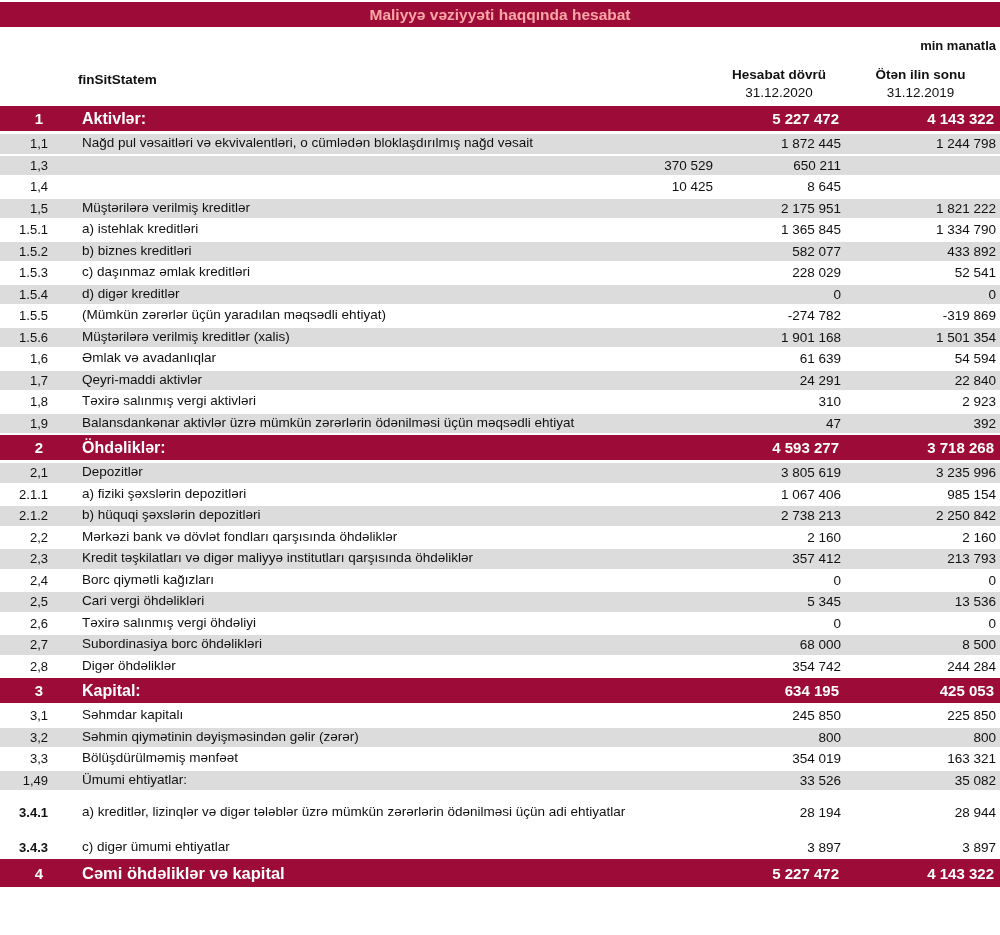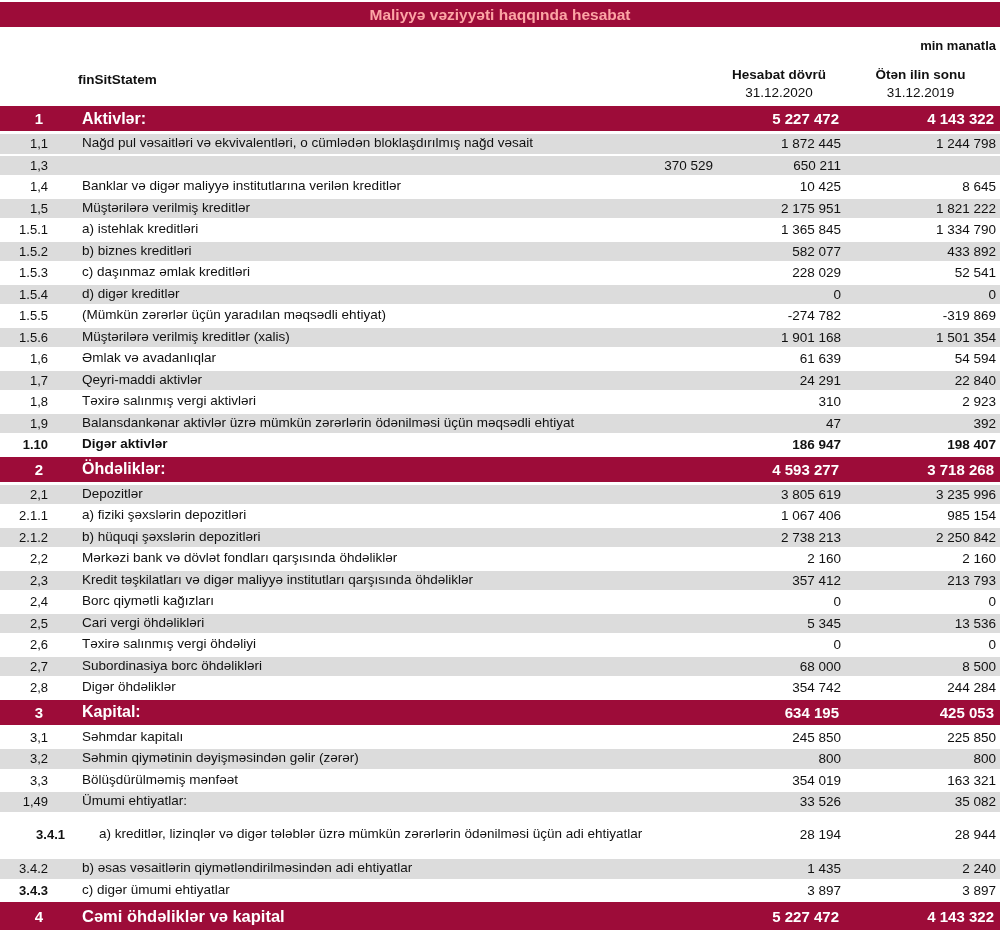--- a/index.html
+++ b/index.html
@@ -24,21 +24,21 @@
   .h-col .h-title{font-weight:bold;}
 
   .grid-row{
     display:grid;grid-template-columns:78px 1fr 128px 155px;
     align-items:center;
   }
   .row{min-height:19.5px;margin-bottom:2px;font-size:13.5px;}
   .row.shaded{background:#DCDCDC;}
   .row.bold{font-weight:bold;}
   .row.bold-num .c-num{font-weight:bold;}
-  .row.gap{margin-top:13px;margin-bottom:15px;margin-left:17px;}
+  .row.gap{margin-top:13px;margin-bottom:15px;}
   .c-num{text-align:right;padding-right:30px;font-size:13px;white-space:nowrap;}
   .c-label{padding-left:4px;line-height:1.25;}
   .c-v1,.c-v2{text-align:right;padding-right:4px;white-space:nowrap;}
 
   .section-row{
     background:var(--maroon);color:#fff;font-weight:bold;
     min-height:25px;margin-bottom:3px;font-size:16px;
   }
   .section-row .c-num{text-align:center;padding-right:0;font-size:15px;}
   .section-row .c-v1,.section-row .c-v2{font-size:15px;padding-right:6px;}
@@ -81,21 +81,20 @@
         <div class="c-v1">1 872 445</div>
         <div class="c-v2">1 244 798</div>
       </div>
       <div class="grid-row row shaded">
         <div class="c-num">1,3</div>
         <div class="c-v1">370 529</div>
         <div class="c-v2">650 211</div>
       </div>
       <div class="grid-row row">
         <div class="c-num">1,4</div>
-        <div class="c-label">Banklar və digər maliyyə institutlarına verilən kreditlər</div>
         <div class="c-v1">10 425</div>
         <div class="c-v2">8 645</div>
       </div>
       <div class="grid-row row shaded">
         <div class="c-num">1,5</div>
         <div class="c-label">Müştərilərə verilmiş kreditlər</div>
         <div class="c-v1">2 175 951</div>
         <div class="c-v2">1 821 222</div>
       </div>
       <div class="grid-row row">
@@ -150,26 +149,20 @@
         <div class="c-num">1,8</div>
         <div class="c-label">Təxirə salınmış vergi aktivləri</div>
         <div class="c-v1">310</div>
         <div class="c-v2">2 923</div>
       </div>
       <div class="grid-row row shaded">
         <div class="c-num">1,9</div>
         <div class="c-label">Balansdankənar aktivlər üzrə mümkün zərərlərin ödənilməsi üçün məqsədli ehtiyat</div>
         <div class="c-v1">47</div>
         <div class="c-v2">392</div>
-      </div>
-      <div class="grid-row row bold">
-        <div class="c-num">1.10</div>
-        <div class="c-label">Digər aktivlər</div>
-        <div class="c-v1">186 947</div>
-        <div class="c-v2">198 407</div>
       </div>
       <div class="grid-row section-row">
         <div class="c-num">2</div>
         <div class="c-label">Öhdəliklər:</div>
         <div class="c-v1">4 593 277</div>
         <div class="c-v2">3 718 268</div>
       </div>
       <div class="grid-row row shaded">
         <div class="c-num">2,1</div>
         <div class="c-label">Depozitlər</div>
@@ -259,26 +252,20 @@
         <div class="c-label">Ümumi ehtiyatlar:</div>
         <div class="c-v1">33 526</div>
         <div class="c-v2">35 082</div>
       </div>
       <div class="grid-row row bold-num gap">
         <div class="c-num">3.4.1</div>
         <div class="c-label">a) kreditlər, lizinqlər və digər tələblər üzrə mümkün zərərlərin ödənilməsi üçün adi ehtiyatlar</div>
         <div class="c-v1">28 194</div>
         <div class="c-v2">28 944</div>
       </div>
-      <div class="grid-row row shaded">
-        <div class="c-num">3.4.2</div>
-        <div class="c-label">b) əsas vəsaitlərin qiymətləndirilməsindən adi ehtiyatlar</div>
-        <div class="c-v1">1 435</div>
-        <div class="c-v2">2 240</div>
-      </div>
       <div class="grid-row row bold-num">
         <div class="c-num">3.4.3</div>
         <div class="c-label">c) digər ümumi ehtiyatlar</div>
         <div class="c-v1">3 897</div>
         <div class="c-v2">3 897</div>
       </div>
       <div class="grid-row section-row total-row">
         <div class="c-num">4</div>
         <div class="c-label">Cəmi öhdəliklər və kapital</div>
         <div class="c-v1">5 227 472</div>

